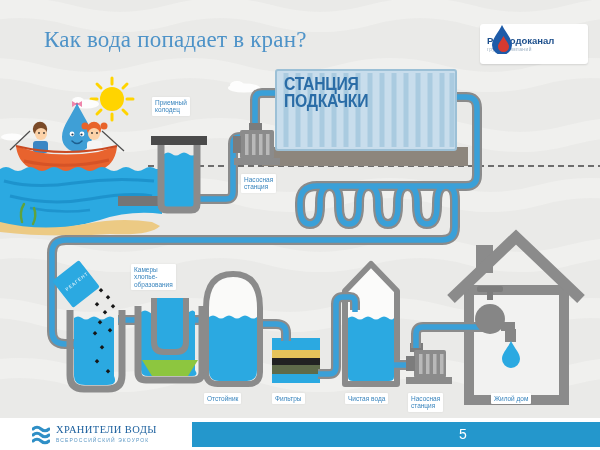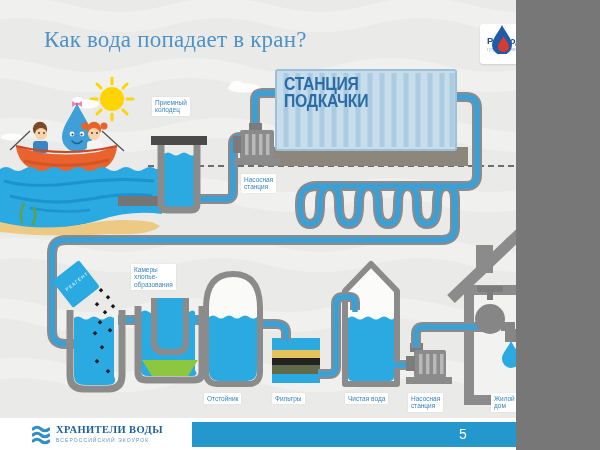--- a/index.html
+++ b/index.html
@@ -1,36 +1,36 @@
 <!DOCTYPE html>
 <html><head>
 <meta charset="utf-8">
 <style>
   html,body{margin:0;padding:0;background:#777;}
-  .stage{position:relative;width:516px;height:450px;background:#eaeae8;overflow:hidden;
+  .stage{position:relative;width:600px;height:450px;background:#eaeae8;overflow:hidden;
          font-family:"Liberation Sans",sans-serif;}
   .stage svg{position:absolute;left:0;top:0;}
   .abs{position:absolute;}
   .title{left:44px;top:27px;font-family:"Liberation Serif",serif;font-size:23px;
          color:#4e93c8;letter-spacing:.2px;white-space:nowrap;}
   .station-text{left:284px;top:76px;font-size:17.5px;font-weight:bold;color:#2a6ca6;
          line-height:.98;letter-spacing:-.3px;transform:scaleX(.9);transform-origin:left top;
          white-space:pre-line;}
   .lbl{background:#fff;color:#3884bd;font-size:6.5px;line-height:1.15;padding:2px 3px;
        white-space:pre-line;border-radius:1px;box-shadow:0 0 2px rgba(0,0,0,.08);}
   .reagent-text{left:60px;top:279px;color:#fff;font-size:4.6px;letter-spacing:1px;
        transform:rotate(-38deg);transform-origin:center;width:34px;text-align:center;}
   .logo-box{left:480px;top:24px;width:108px;height:40px;background:#fff;border-radius:3px;
        display:flex;align-items:center;box-shadow:0 1px 2px rgba(0,0,0,.12);}
   .logo-name{font-size:9.5px;font-weight:bold;color:#1d4f8c;line-height:1.1;}
   .logo-tag{font-size:4.8px;color:#9aaec0;letter-spacing:.5px;}
   .footer-white{left:0;top:418px;width:600px;height:32px;background:#fff;}
   .footer-bar{left:192px;top:422px;width:408px;height:25px;background:#2497cc;}
   .page-num{left:459px;top:426px;color:#fff;font-size:14px;}
-  .brand-name{left:56px;top:424px;font-family:"Liberation Serif",serif;font-weight:bold;
+  .brand-name{left:56px;top:424px;font-family:"Liberation Serif",serif;font-weight:normal;
        font-size:10.5px;color:#1b5f9d;letter-spacing:.4px;}
   .brand-sub{left:56px;top:437px;font-size:5px;color:#5b97c4;letter-spacing:1.1px;}
   .po{stroke:#8b8b8b;stroke-width:10;fill:none;}
   .pi{stroke:#3aa0d8;stroke-width:5.5;fill:none;}
 </style>
 </head>
 <body>
 
 <div class="stage">
 

